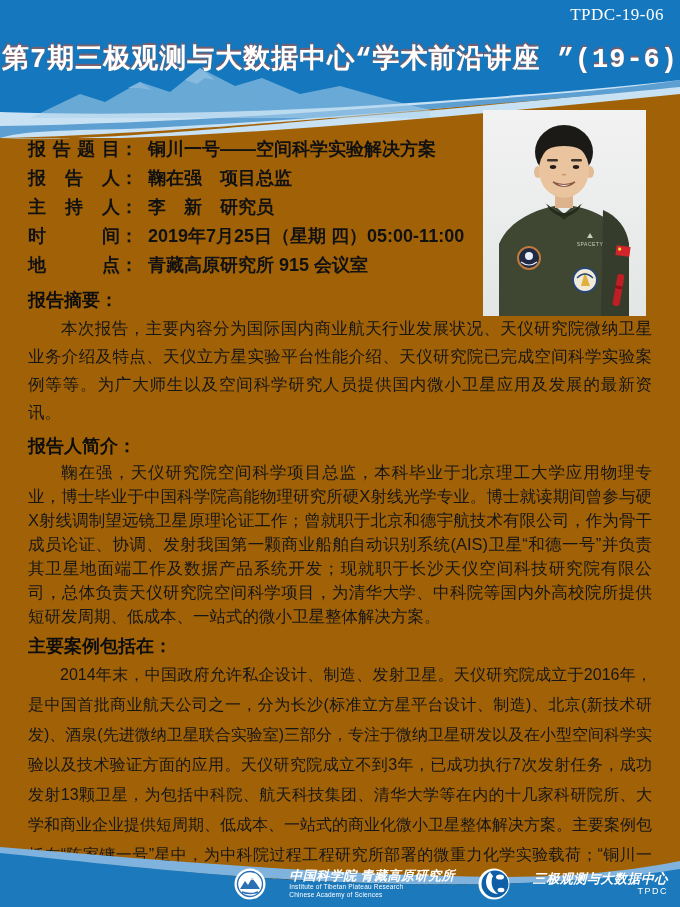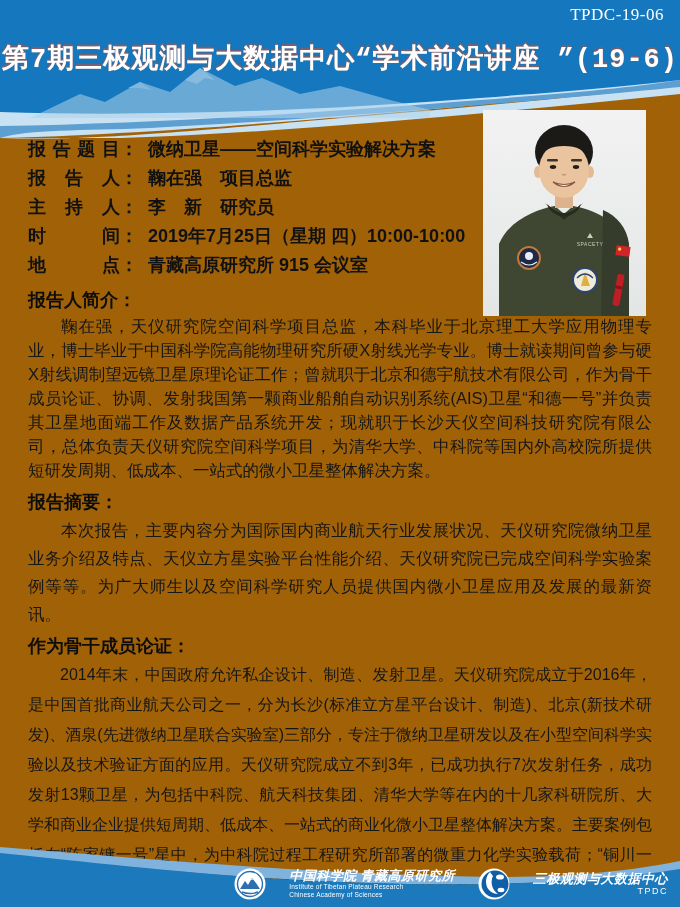--- a/index.html
+++ b/index.html
@@ -146,62 +146,62 @@
 
   <main class="content">
 
     <div class="info">
       <div class="row">
         <span class="lbl">
             <span>报</span>
             <span>告</span>
             <span>题</span>
             <span>目</span>
-          </span><span class="colon">：</span><span class="val">微纳卫星——空间科学实验解决方案</span>
+          </span><span class="colon">：</span><span class="val">铜川一号——空间科学实验解决方案</span>
       </div>
       <div class="row">
         <span class="lbl">
             <span>报</span>
             <span>告</span>
             <span>人</span>
           </span><span class="colon">：</span><span class="val">鞠在强　项目总监</span>
       </div>
       <div class="row">
         <span class="lbl">
             <span>主</span>
             <span>持</span>
             <span>人</span>
           </span><span class="colon">：</span><span class="val">李　新　研究员</span>
       </div>
       <div class="row">
         <span class="lbl">
             <span>时</span>
             <span>间</span>
-          </span><span class="colon">：</span><span class="val">2019年7月25日（星期 四）10:00-10:00</span>
+          </span><span class="colon">：</span><span class="val">2019年7月25日（星期 四）05:00-11:00</span>
       </div>
       <div class="row">
         <span class="lbl">
             <span>地</span>
             <span>点</span>
           </span><span class="colon">：</span><span class="val">青藏高原研究所 915 会议室</span>
       </div>
     </div>
+
+    <section class="sec" id="sec-abstract">
+      <h2>报告摘要：</h2>
+      <p>本次报告，主要内容分为国际国内商业航天行业发展状况、天仪研究院微纳卫星业务介绍及特点、天仪立方星实验平台性能介绍、天仪研究院已完成空间科学实验案例等等。为广大师生以及空间科学研究人员提供国内微小卫星应用及发展的最新资讯。</p>
+    </section>
 
     <section class="sec" id="sec-speaker">
       <h2>报告人简介：</h2>
       <p>鞠在强，天仪研究院空间科学项目总监，本科毕业于北京理工大学应用物理专业，博士毕业于中国科学院高能物理研究所硬X射线光学专业。博士就读期间曾参与硬X射线调制望远镜卫星原理论证工作；曾就职于北京和德宇航技术有限公司，作为骨干成员论证、协调、发射我国第一颗商业船舶自动识别系统(AIS)卫星“和德一号”并负责其卫星地面端工作及数据产品系统开发；现就职于长沙天仪空间科技研究院有限公司，总体负责天仪研究院空间科学项目，为清华大学、中科院等国内外高校院所提供短研发周期、低成本、一站式的微小卫星整体解决方案。</p>
     </section>
 
-    <section class="sec" id="sec-abstract">
-      <h2>报告摘要：</h2>
-      <p>本次报告，主要内容分为国际国内商业航天行业发展状况、天仪研究院微纳卫星业务介绍及特点、天仪立方星实验平台性能介绍、天仪研究院已完成空间科学实验案例等等。为广大师生以及空间科学研究人员提供国内微小卫星应用及发展的最新资讯。</p>
-    </section>
-
     <section class="sec" id="sec-company">
-      <h2>作为骨干成员论证：</h2>
+      <h2>主要案例包括在：</h2>
       <p>2014年末，中国政府允许私企设计、制造、发射卫星。天仪研究院成立于2016年，是中国首批商业航天公司之一，分为长沙(标准立方星平台设计、制造)、北京(新技术研发)、酒泉(先进微纳卫星联合实验室)三部分，专注于微纳卫星研发以及在小型空间科学实验以及技术验证方面的应用。天仪研究院成立不到3年，已成功执行7次发射任务，成功发射13颗卫星，为包括中科院、航天科技集团、清华大学等在内的十几家科研院所、大学和商业企业提供短周期、低成本、一站式的商业化微小卫星整体解决方案。主要案例包括在“陈家镛一号”星中，为中科院过程工程研究所部署的微重力化学实验载荷；“铜川一号”星中，为清华大学工程物理系搭载的引力波电磁对应体探测载荷“天格计划”以及X射线偏振探测载荷等等。</p>
     </section>
   </main>
 
   <footer class="ftr">
     <svg width="680" height="70" viewBox="0 0 680 70">
       <path d="M0,10 C150,22 320,38 500,40 C570,40 630,34 680,24 L680,33 C600,45 480,51 340,45 C200,39 80,25 0,17 Z" fill="#7FB2DC"></path>
       <path d="M0,16 C80,24 200,39 340,45 C480,51 600,45 680,32 L680,70 L0,70 Z" fill="#1B79BC"></path>
     </svg>
     <div class="logos">

